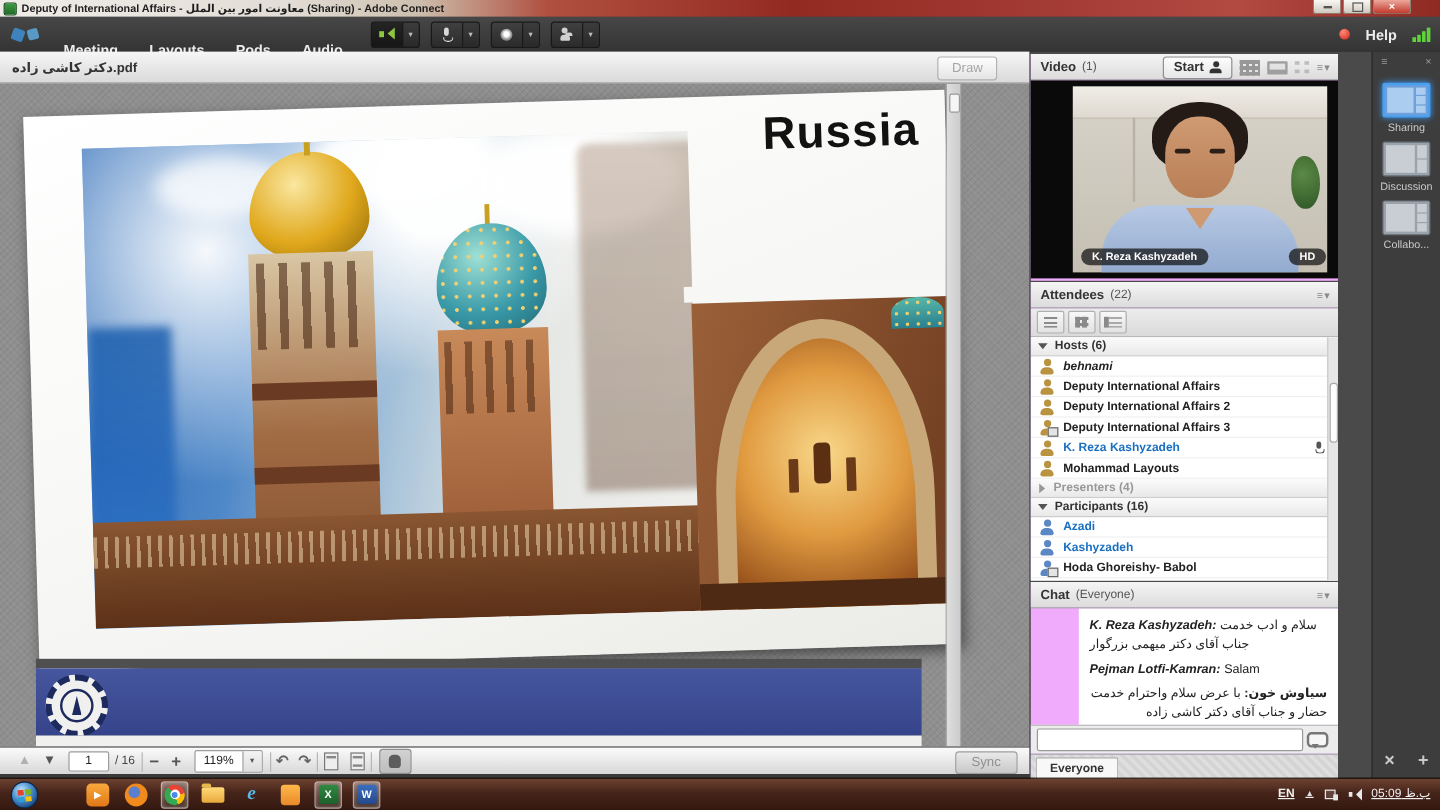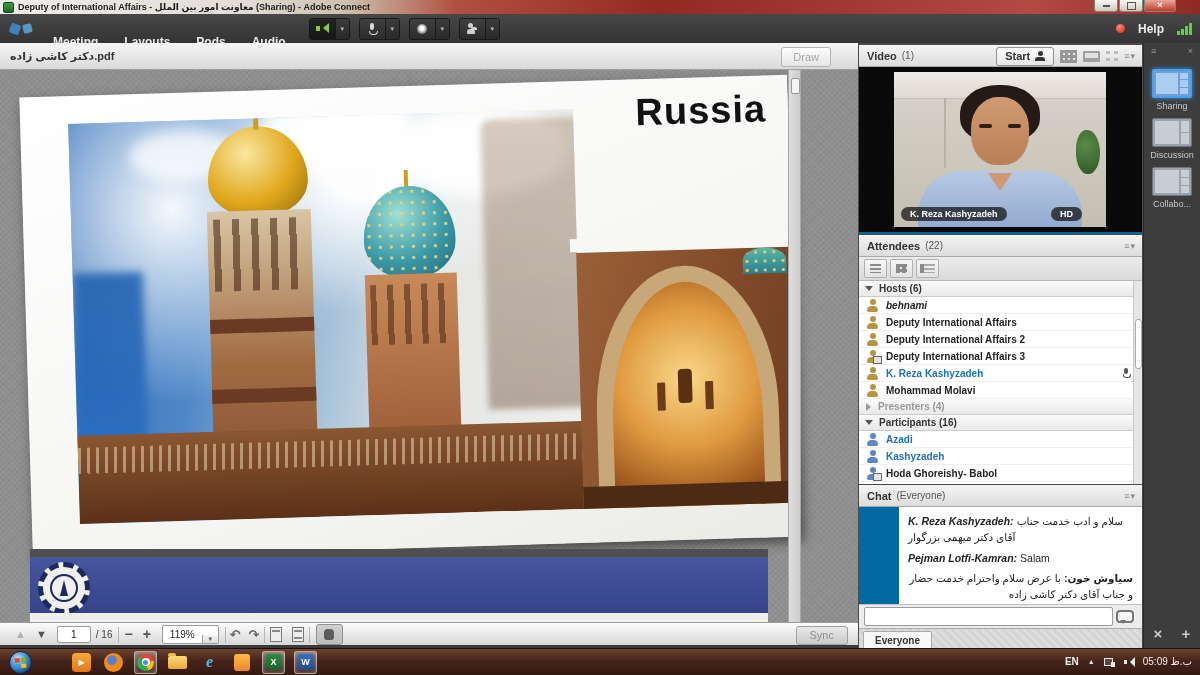--- a/index.html
+++ b/index.html
@@ -122,37 +122,37 @@
   .dthumb{position:absolute;left:2px;top:8px;width:7px;height:14px;background:#f5f5f5;border:1px solid #999;border-radius:2px;}
 
   .spod-f{left:0;top:622px;width:858px;height:23px;background:linear-gradient(#fbfbfb,#d7d7d7);
     border-top:1px solid #9c9c9c;display:flex;align-items:center;box-sizing:border-box;color:#555;}
   .tb-gap{width:10px;}
   .tbtn{margin:0 5px;font-size:11px;line-height:1;color:#555;}
   .tbtn.dim{color:#b0b0b0;}
   .pagebox{width:32px;height:15px;background:#fff;border:1px solid #9c9c9c;border-radius:2px;text-align:center;
     font-size:10px;line-height:15px;color:#222;margin:0 5px;}
   .pagetotal{font-size:10px;color:#444;margin-right:6px;}
-  .zoombox{display:flex;height:17px;border:1px solid #9c9c9c;border-radius:2px;background:#fff;margin:0 6px;overflow:hidden;align-items:flex-end;}
+  .zoombox{display:flex;height:17px;border:1px solid #9c9c9c;border-radius:2px;background:#fff;margin:0 6px;overflow:hidden;}
   .zb-val{padding:0 7px;font-size:10px;line-height:17px;color:#222;}
   .zb-caret{width:15px;background:linear-gradient(#f4f4f4,#ddd);border-left:1px solid #9c9c9c;
     font-size:7px;display:flex;align-items:center;justify-content:center;color:#555;}
   .rot{font-size:13px;font-weight:bold;color:#666;margin:0 4px;}
   .fit-ic{width:10px;height:13px;border:1px solid #777;background:#eee;position:relative;margin:0 5px;}
   .fit-ic:before{content:"";position:absolute;left:1px;top:2px;right:1px;height:2px;background:#888;}
   .fit-ic.fw:after{content:"";position:absolute;left:1px;bottom:2px;right:1px;height:2px;background:#888;}
   .hand-btn{width:25px;height:19px;border:1px solid #8f8f8f;border-radius:3px;margin-left:6px;
     background:linear-gradient(#d2d2d2,#bdbdbd);display:flex;align-items:center;justify-content:center;}
   .palm{width:10px;height:11px;background:#5c5c5c;border-radius:4px 4px 3px 3px;}
   .sync{position:absolute;right:10px;top:3px;height:17px;padding:0 13px;background:linear-gradient(#e9e9e9,#c9c9c9);
     border:1px solid #9f9f9f;border-radius:3px;color:#8f8f8f;font-size:11px;line-height:17px;}
 
   
   .rcol{left:858px;top:43px;width:285px;height:605px;background:#4a4a4a;}
-  .pod{position:absolute;left:1px;width:283px;background:#0369a1;}
+  .pod{position:absolute;left:1px;width:256px;background:#f0abfc;}
   .pod-h{position:relative;height:22px;background:linear-gradient(#f5f5f5,#dcdcdc);border-bottom:1px solid #a8a8a8;
     display:flex;align-items:center;box-sizing:border-box;}
   .pod-h .pt{margin-left:8px;font-size:11px;font-weight:bold;color:#333;}
   .pod-h .cnt{margin-left:5px;font-size:10px;color:#555;}
   .pod-mright{position:absolute;right:6px;top:0;height:22px;display:flex;align-items:center;gap:6px;}
 
   .vbody{position:relative;height:165px;background:#0a0a0a;}
   .vframe{position:absolute;left:35px;top:5px;width:212px;height:155px;overflow:hidden;
     background:linear-gradient(#d8d4ca,#c4bfb2);}
   .ceil{position:absolute;left:0;top:0;width:100%;height:26px;background:linear-gradient(#f0ede7,#ded9d0);border-bottom:1px solid #c6c0b4;}
@@ -262,21 +262,21 @@
   .ic-chrome:before{content:"";position:absolute;left:4.5px;top:4.5px;width:8px;height:8px;border-radius:50%;background:#fff;}
   .ic-chrome:after{content:"";position:absolute;left:6px;top:6px;width:5px;height:5px;border-radius:50%;background:#4a8ae8;}
   .ic-folder{position:relative;width:19px;height:13px;background:linear-gradient(#ffd978,#e8a93c);border-radius:2px;}
   .ic-folder:before{content:"";position:absolute;left:0;top:-3px;width:8px;height:3px;background:#e8b94c;border-radius:2px 2px 0 0;}
   .ic-ie{color:#58b8e8;font-size:16px;font-weight:bold;font-style:italic;font-family:"Liberation Serif",serif;line-height:1;}
   .ic-orange{width:16px;height:17px;background:linear-gradient(#ffb94a,#e8892a);border-radius:3px;}
   .sq-app{width:16px;height:16px;border-radius:2px;color:#fff;font-size:9px;font-weight:bold;
     display:flex;align-items:center;justify-content:center;}
   .ic-excel{background:linear-gradient(#2f8a42,#1d5f2c);}
   .ic-word{background:linear-gradient(#3a6ebf,#24498c);}
-  .tray{position:absolute;right:8px;top:648px;height:27px;display:flex;align-items:center;gap:9px;color:#f0f0f0;font-size:10px;}
+  .tray{position:absolute;right:8px;top:648px;height:27px;display:flex;align-items:center;gap:9px;color:#f0f0f0;font-size:10px;text-decoration:underline;}
   .tray-caret{font-size:7px;color:#e0e0e0;}
   .net-ic{position:relative;width:11px;height:10px;}
   .net-ic:before{content:"";position:absolute;left:0;top:1px;width:7px;height:6px;border:1px solid #e8e8e8;background:rgba(255,255,255,.15);}
   .net-ic:after{content:"";position:absolute;right:0;bottom:0;width:4px;height:5px;background:#e8e8e8;}
   .tspk{position:relative;width:10px;height:10px;}
   .tspk:before{content:"";position:absolute;left:0;top:3px;width:3px;height:4px;background:#e8e8e8;}
   .tspk:after{content:"";position:absolute;left:1px;top:0;border:5px solid transparent;border-right:5px solid #e8e8e8;}
   .clock{font-size:10px;letter-spacing:.3px;}
 </style>
 </head>
@@ -451,21 +451,21 @@
           <div class="plant"></div>
           <div class="hair"></div>
           <div class="face"></div>
           <div class="eyes">
               <i></i>
               <i></i>
             </div>
           <div class="shirt"></div>
           <div class="collar"></div>
           <div class="vtag" style="left:7px;">K. Reza Kashyzadeh</div>
-          <div class="vtag" style="right:24px;">HD</div>
+          <div class="vtag" style="right:1px;">HD</div>
         </div>
       </div>
     </div>
 
     <div class="pod" style="top:192px;height:248px;">
       <div class="pod-h">
         <span class="pt">Attendees</span>
         <span class="cnt">(22)</span>
         <div class="pod-mright">
           <span class="pod-menu-g"><span>≡</span><span>▾</span></span>
@@ -516,21 +516,21 @@
           <span class="icw">
               <span class="p-icon host-c"></span>
             </span>
           <span class="blue">K. Reza Kashyzadeh</span>
           <span class="rowmic"></span>
         </div>
         <div class="arow">
           <span class="icw">
               <span class="p-icon host-c"></span>
             </span>
-          <span>Mohammad Molavi</span>
+          <span>Mohammad Layouts</span>
         </div>
         <div class="sect grey">
           <span class="tri-r"></span>
           <span>Presenters (4)</span>
         </div>
         <div class="sect">
           <span class="tri-d"></span>
           <span>Participants (16)</span>
         </div>
         <div class="arow">

